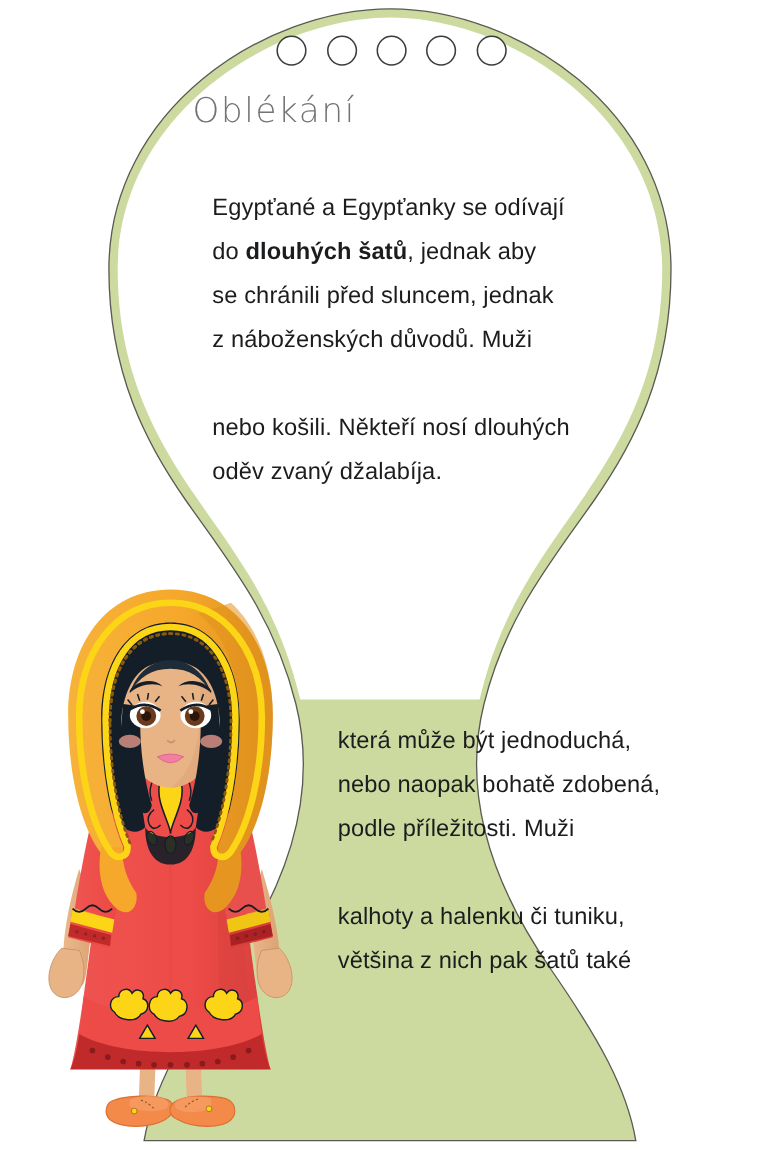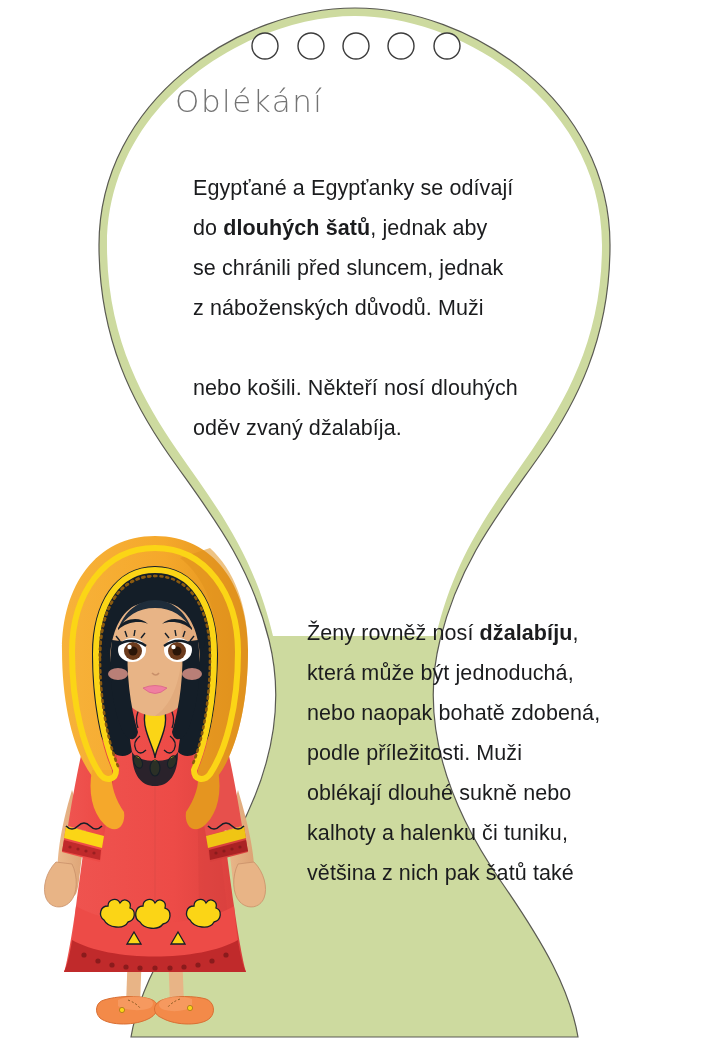--- a/index.html
+++ b/index.html
@@ -358,16 +358,16 @@
       <path d="M 132 752 C 138 764 172 764 178 752 C 178 770 172 786 155 786
                C 138 786 132 770 132 752 Z" fill="#141e28" opacity="0.9"></path>
     </g>
   </svg>
 
   <div class="text-layer">
     <div id="title">Oblékání</div>
 
     <div class="para" id="para-top"><span>Egypťané a Egypťanky se odívají</span><br><span>do <b>dlouhých šatů</b>, jednak aby</span><br><span>se chránili před sluncem, jednak</span><br><span>z náboženských důvodů. Muži</span><br><br><span>nebo košili. Někteří nosí dlouhých</span><br><span>oděv zvaný džalabíja.</span></div>
 
-    <div class="para" id="para-bottom"><span>Ženy rovněž nosí <b>džalabíju</b>,</span><br><span>která může být jednoduchá,</span><br><span>nebo naopak bohatě zdobená,</span><br><span>podle příležitosti. Muži</span><br><span>oblékají dlouhé sukně nebo</span><br><span>kalhoty a halenku či tuniku,</span><br><span>většina z nich pak šatů také</span><br></div>
+    <div class="para" id="para-bottom"><br><span>která může být jednoduchá,</span><br><span>nebo naopak bohatě zdobená,</span><br><span>podle příležitosti. Muži</span><br><br><span>kalhoty a halenku či tuniku,</span><br><span>většina z nich pak šatů také</span><br></div>
   </div>
 
 </div>
 
 </body></html>

